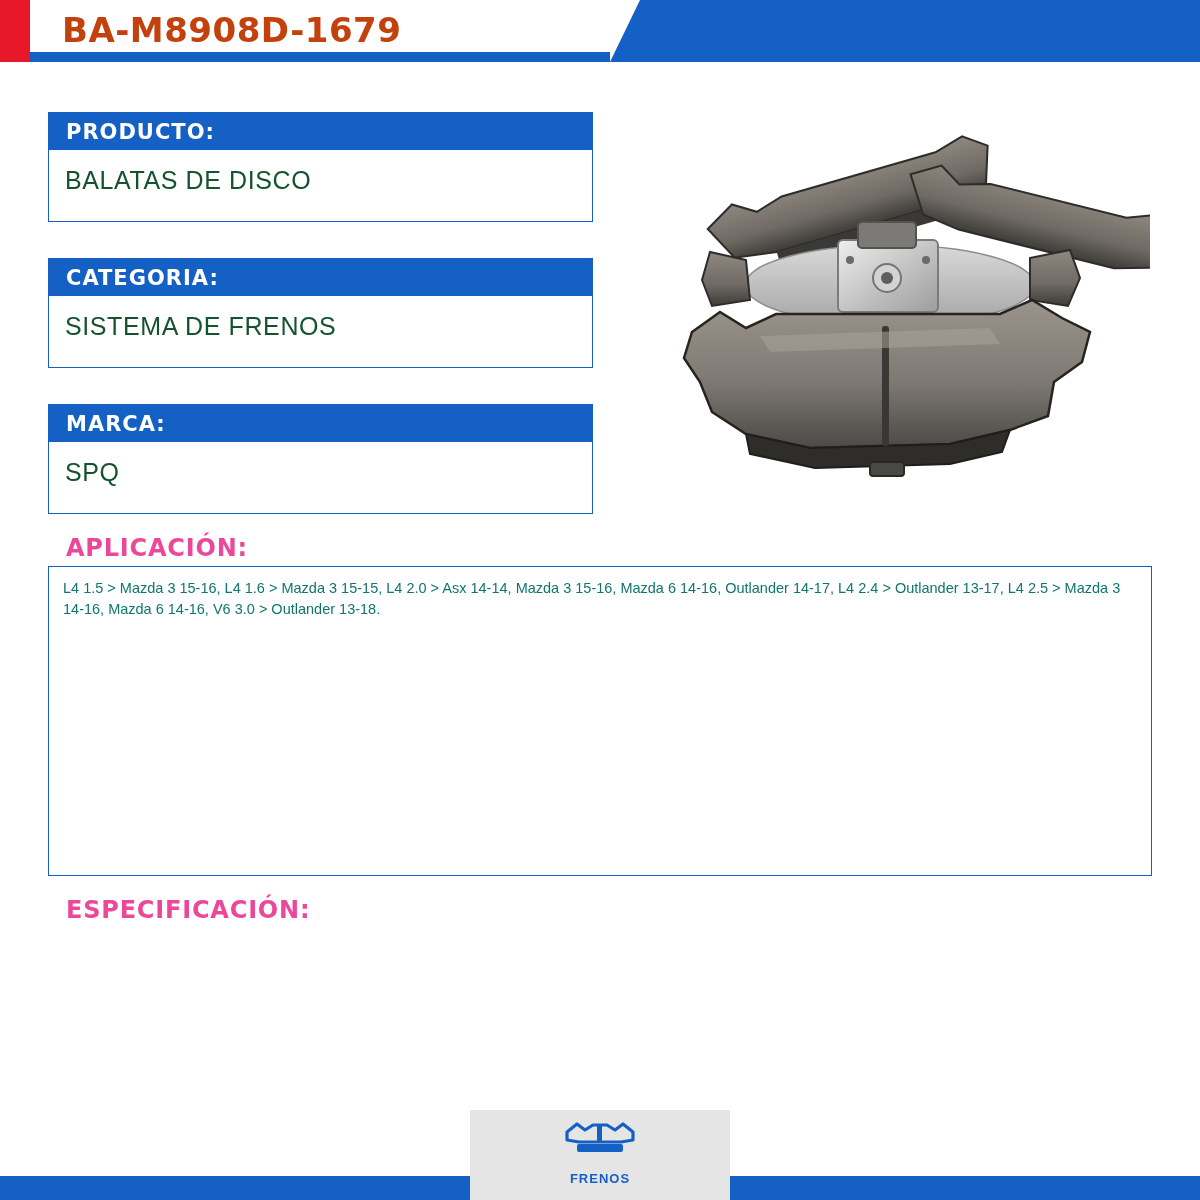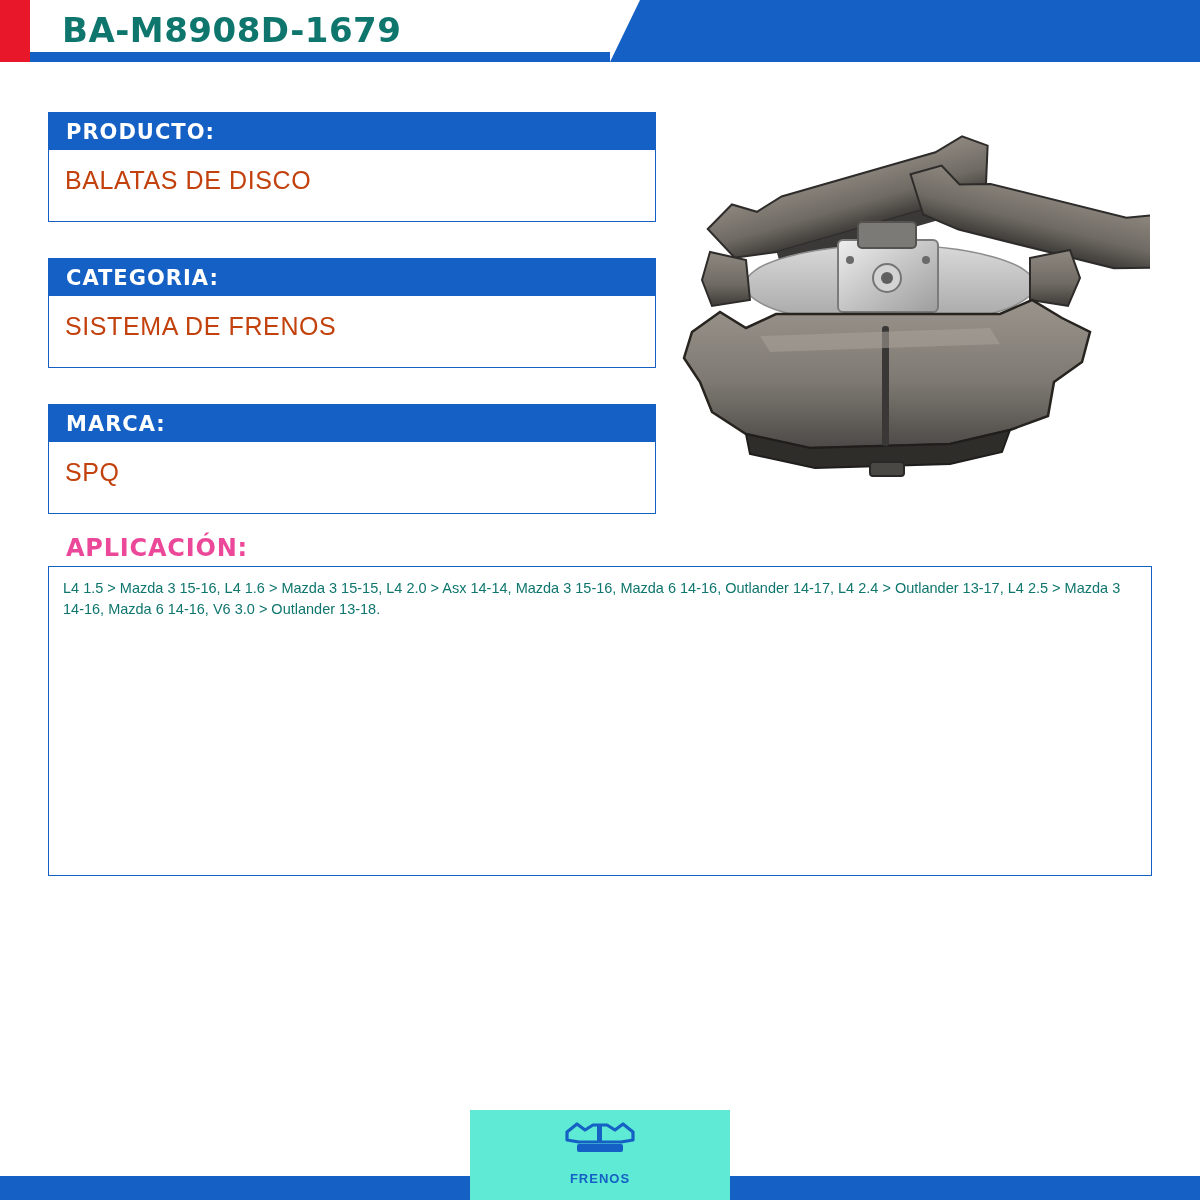--- a/index.html
+++ b/index.html
@@ -60,48 +60,48 @@
     height: 62px;
     background: #1560c4;
     clip-path: polygon(30px 0, 590px 0, 590px 62px, 0 62px);
   }
   .header-title {
     position: absolute;
     left: 62px;
     top: 10px;
     font-size: 34px;
     font-weight: bold;
-    color: #0f766e;
+    color: #c2410c;
     letter-spacing: 0.5px;
     font-family: "DejaVu Sans", sans-serif;
   }
 
   
   .field {
     position: absolute;
     left: 48px;
-    width: 608px;
+    width: 545px;
   }
   .field-label {
     background: #1560c4;
     color: #ffffff;
     font-size: 21px;
     font-weight: bold;
     letter-spacing: 1px;
     padding: 8px 0 8px 18px;
     box-sizing: border-box;
     height: 38px;
     font-family: "DejaVu Sans", sans-serif;
   }
   .field-value {
     border: 1px solid #1560c4;
     border-top: none;
     box-sizing: border-box;
     height: 72px;
-    color: #c2410c;
+    color: #14532d;
     font-size: 25px;
     letter-spacing: 0.6px;
     padding: 16px 4px 0 16px;
   }
 
   #field-producto { top: 112px; }
   #field-categoria { top: 258px; }
   #field-marca { top: 404px; }
 
   
@@ -164,21 +164,21 @@
     width: 470px;
     height: 24px;
     background: #1560c4;
   }
   .footer-center {
     position: absolute;
     left: 470px;
     bottom: 0;
     width: 260px;
     height: 90px;
-    background: #5eead4;
+    background: #e5e5e5;
     text-align: center;
   }
   .footer-icon {
     position: absolute;
     left: 50%;
     transform: translateX(-50%);
     bottom: 38px;
   }
   .footer-label {
     position: absolute;
@@ -274,20 +274,21 @@
 
       <rect x="220" y="362" width="34" height="14" rx="3" fill="#4a4845" stroke="#2a2826" stroke-width="2"></rect>
 
       <path d="M110 236 L340 228 L350 244 L120 252 Z" fill="#a9a399" opacity="0.55"></path>
     </svg>
   </div>
 
   <div class="section-title" id="aplicacion-title">APLICACIÓN:</div>
   <div class="section-box" id="aplicacion-box">L4 1.5 &gt; Mazda 3 15-16, L4 1.6 &gt; Mazda 3 15-15, L4 2.0 &gt; Asx 14-14, Mazda 3 15-16, Mazda 6 14-16, Outlander 14-17, L4 2.4 &gt; Outlander 13-17, L4 2.5 &gt; Mazda 3 14-16, Mazda 6 14-16, V6 3.0 &gt; Outlander 13-18.</div>
 
+  <div class="section-title" id="especificacion-title">ESPECIFICACIÓN:</div>
 
   <div class="footer">
     <div class="footer-bar-left"></div>
     <div class="footer-bar-right"></div>
     <div class="footer-center">
       <div class="footer-icon">
         <svg width="74" height="38" viewBox="0 0 74 38" xmlns="http://www.w3.org/2000/svg">
           <path d="M4 12 L14 4 L22 10 L30 5 L44 5 L52 10 L60 4 L70 12 L70 20 L58 22 L16 22 L4 20 Z" fill="none" stroke="#1560c4" stroke-width="3.2" stroke-linejoin="round"></path>
           <rect x="14" y="24" width="46" height="8" rx="2" fill="#1560c4"></rect>
           <rect x="34" y="6" width="5" height="16" fill="#1560c4"></rect>

